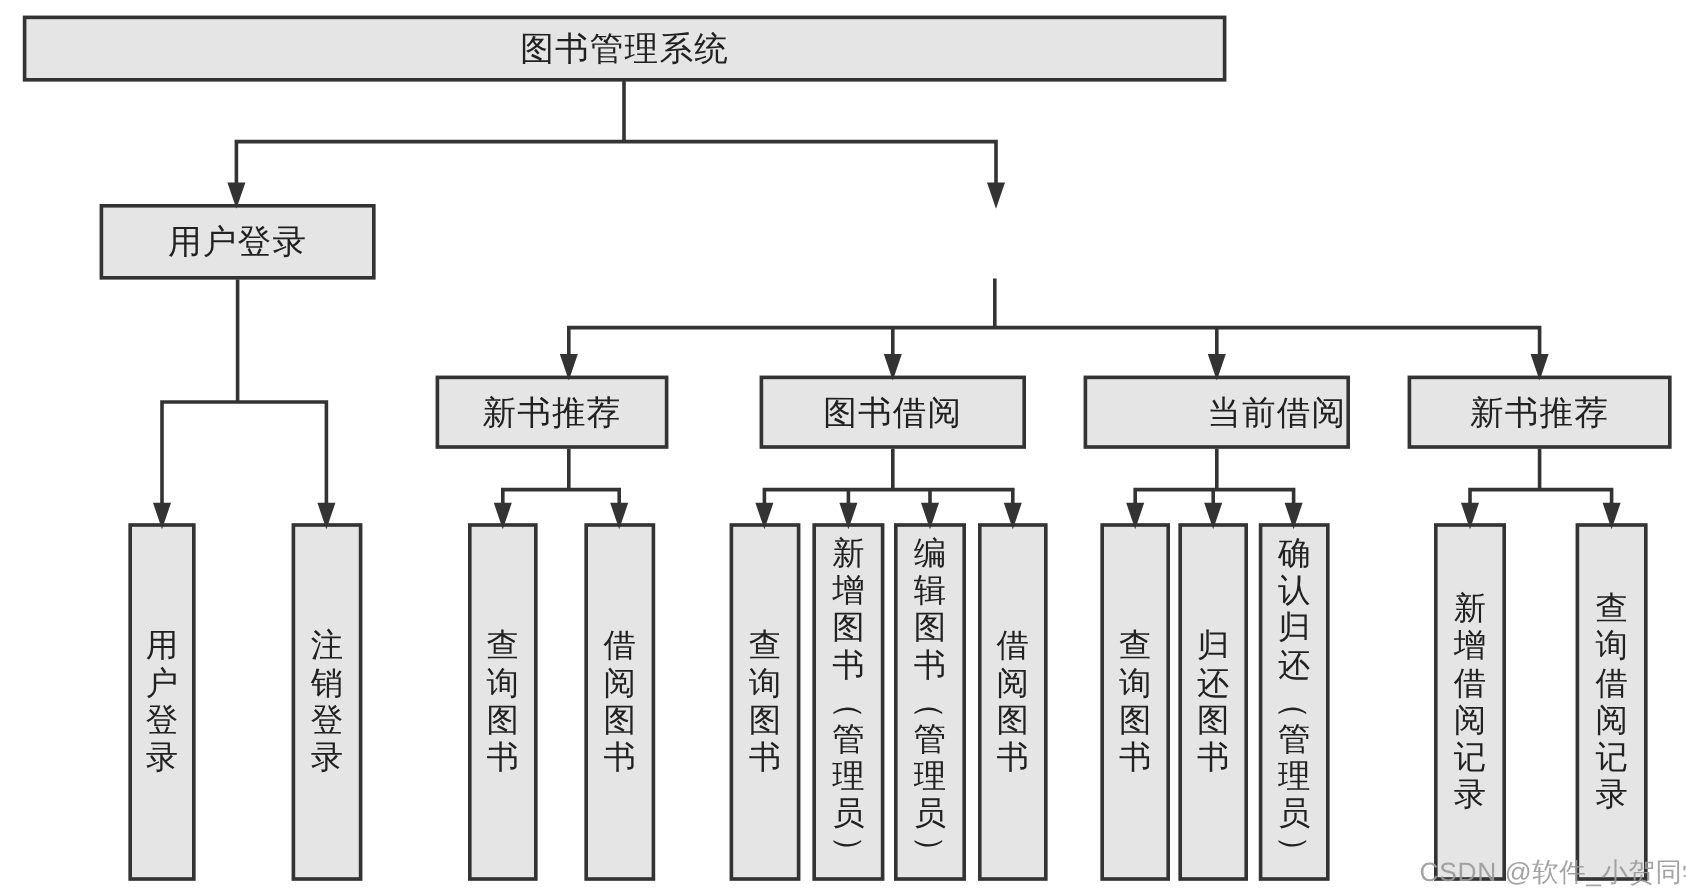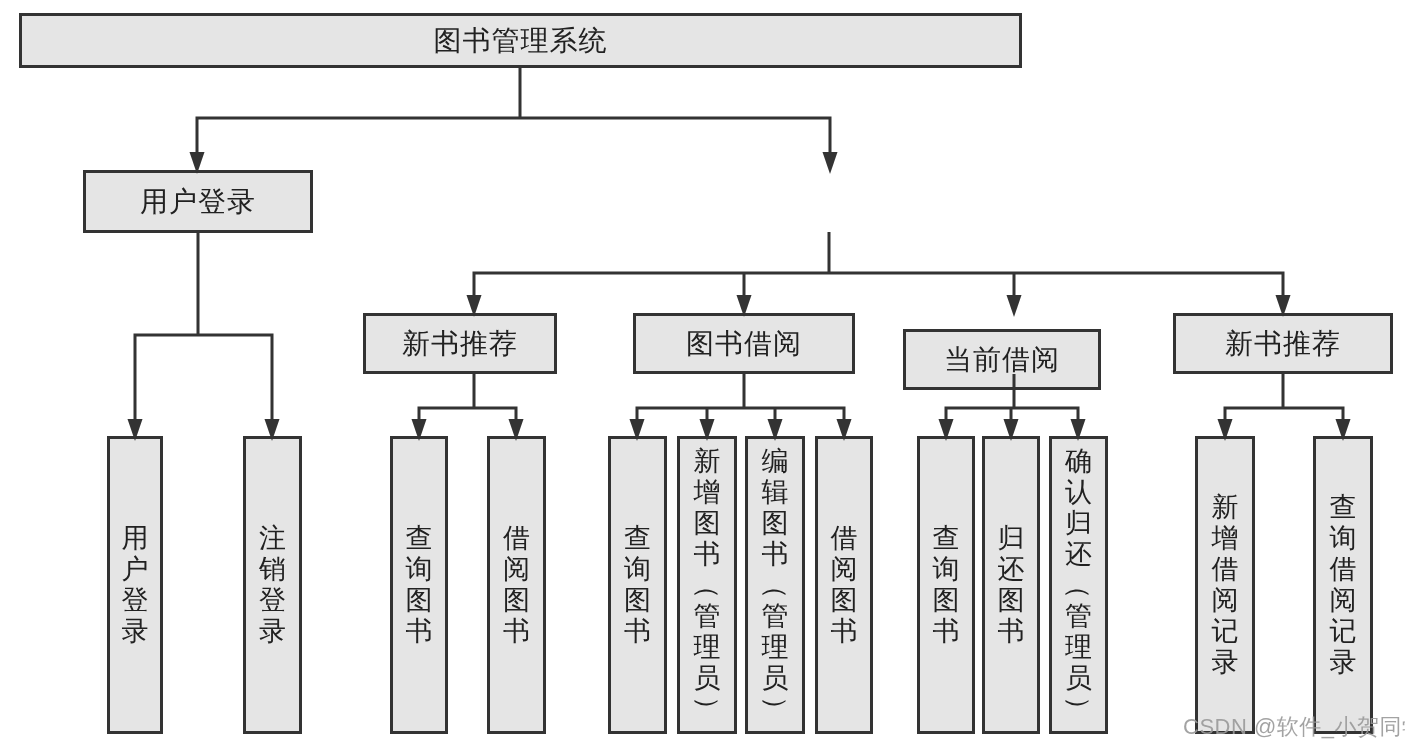--- a/index.html
+++ b/index.html
@@ -20,21 +20,21 @@
   .vtext{display:block;}
   .ch{display:block;height:31px;line-height:31px;text-align:center;}
   .rot{transform:rotate(90deg);}
 
   
   #n-system       {left:19px;  top:13px;  width:1003px;height:55px;}
   #n-user-login   {left:83px;  top:170px; width:230px; height:63px;}
   #n-book-mgmt    {left:712px; top:170px; width:235px; height:62px;}
   #n-new-book     {left:363px; top:313px; width:194px; height:61px;}
   #n-book-borrow  {left:633px; top:313px; width:222px; height:61px;}
-  #n-cur-borrow   {left:903px; top:329px; width:198px; height:61px;}
+  #n-cur-borrow   {left:903px; top:313px; width:222px; height:61px;justify-content:flex-end;}
   #n-records      {left:1173px;top:313px; width:220px; height:61px;}
 
   #l-user-login   {left:107px; top:436px; width:56px; height:298px;}
   #l-logout       {left:243px; top:436px; width:59px; height:298px;}
   #l-query1       {left:390px; top:436px; width:58px; height:298px;}
   #l-borrow1      {left:487px; top:436px; width:59px; height:298px;}
   #l-query2       {left:608px; top:436px; width:59px; height:298px;}
   #l-add-books    {left:677px; top:436px; width:60px; height:298px;}
   #l-edit-books   {left:745px; top:436px; width:60px; height:298px;}
   #l-borrow2      {left:815px; top:436px; width:58px; height:298px;}

